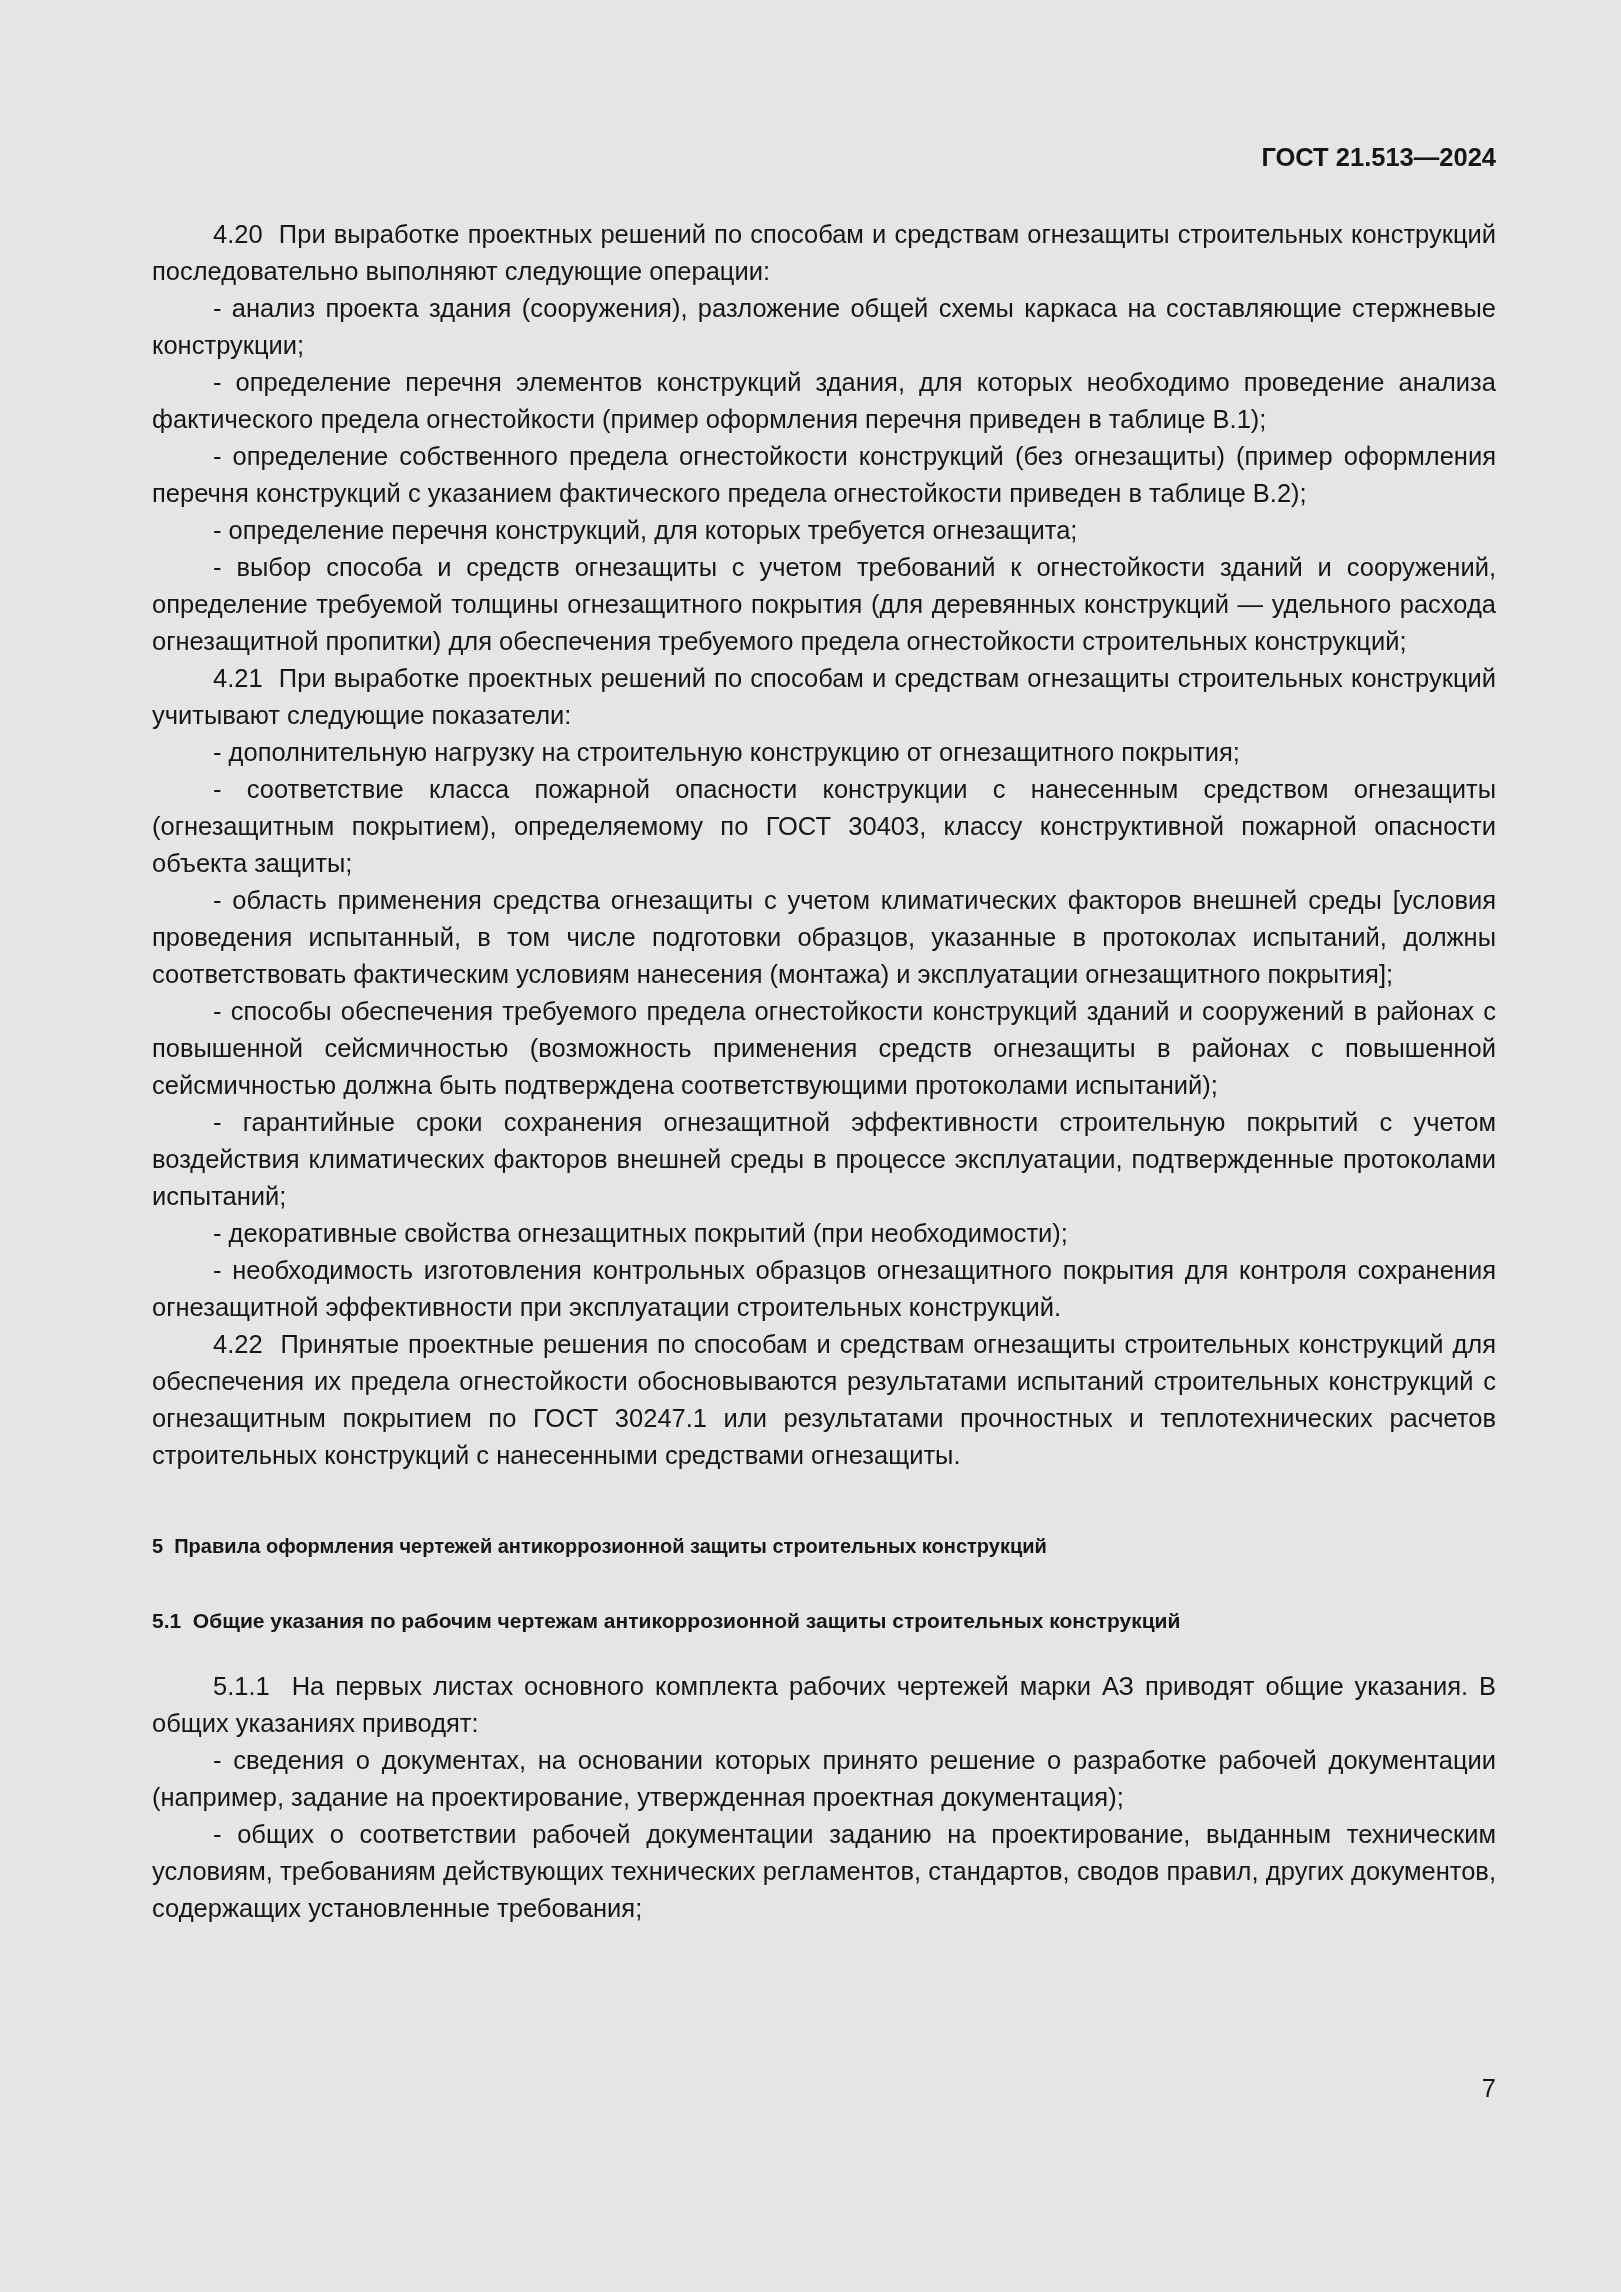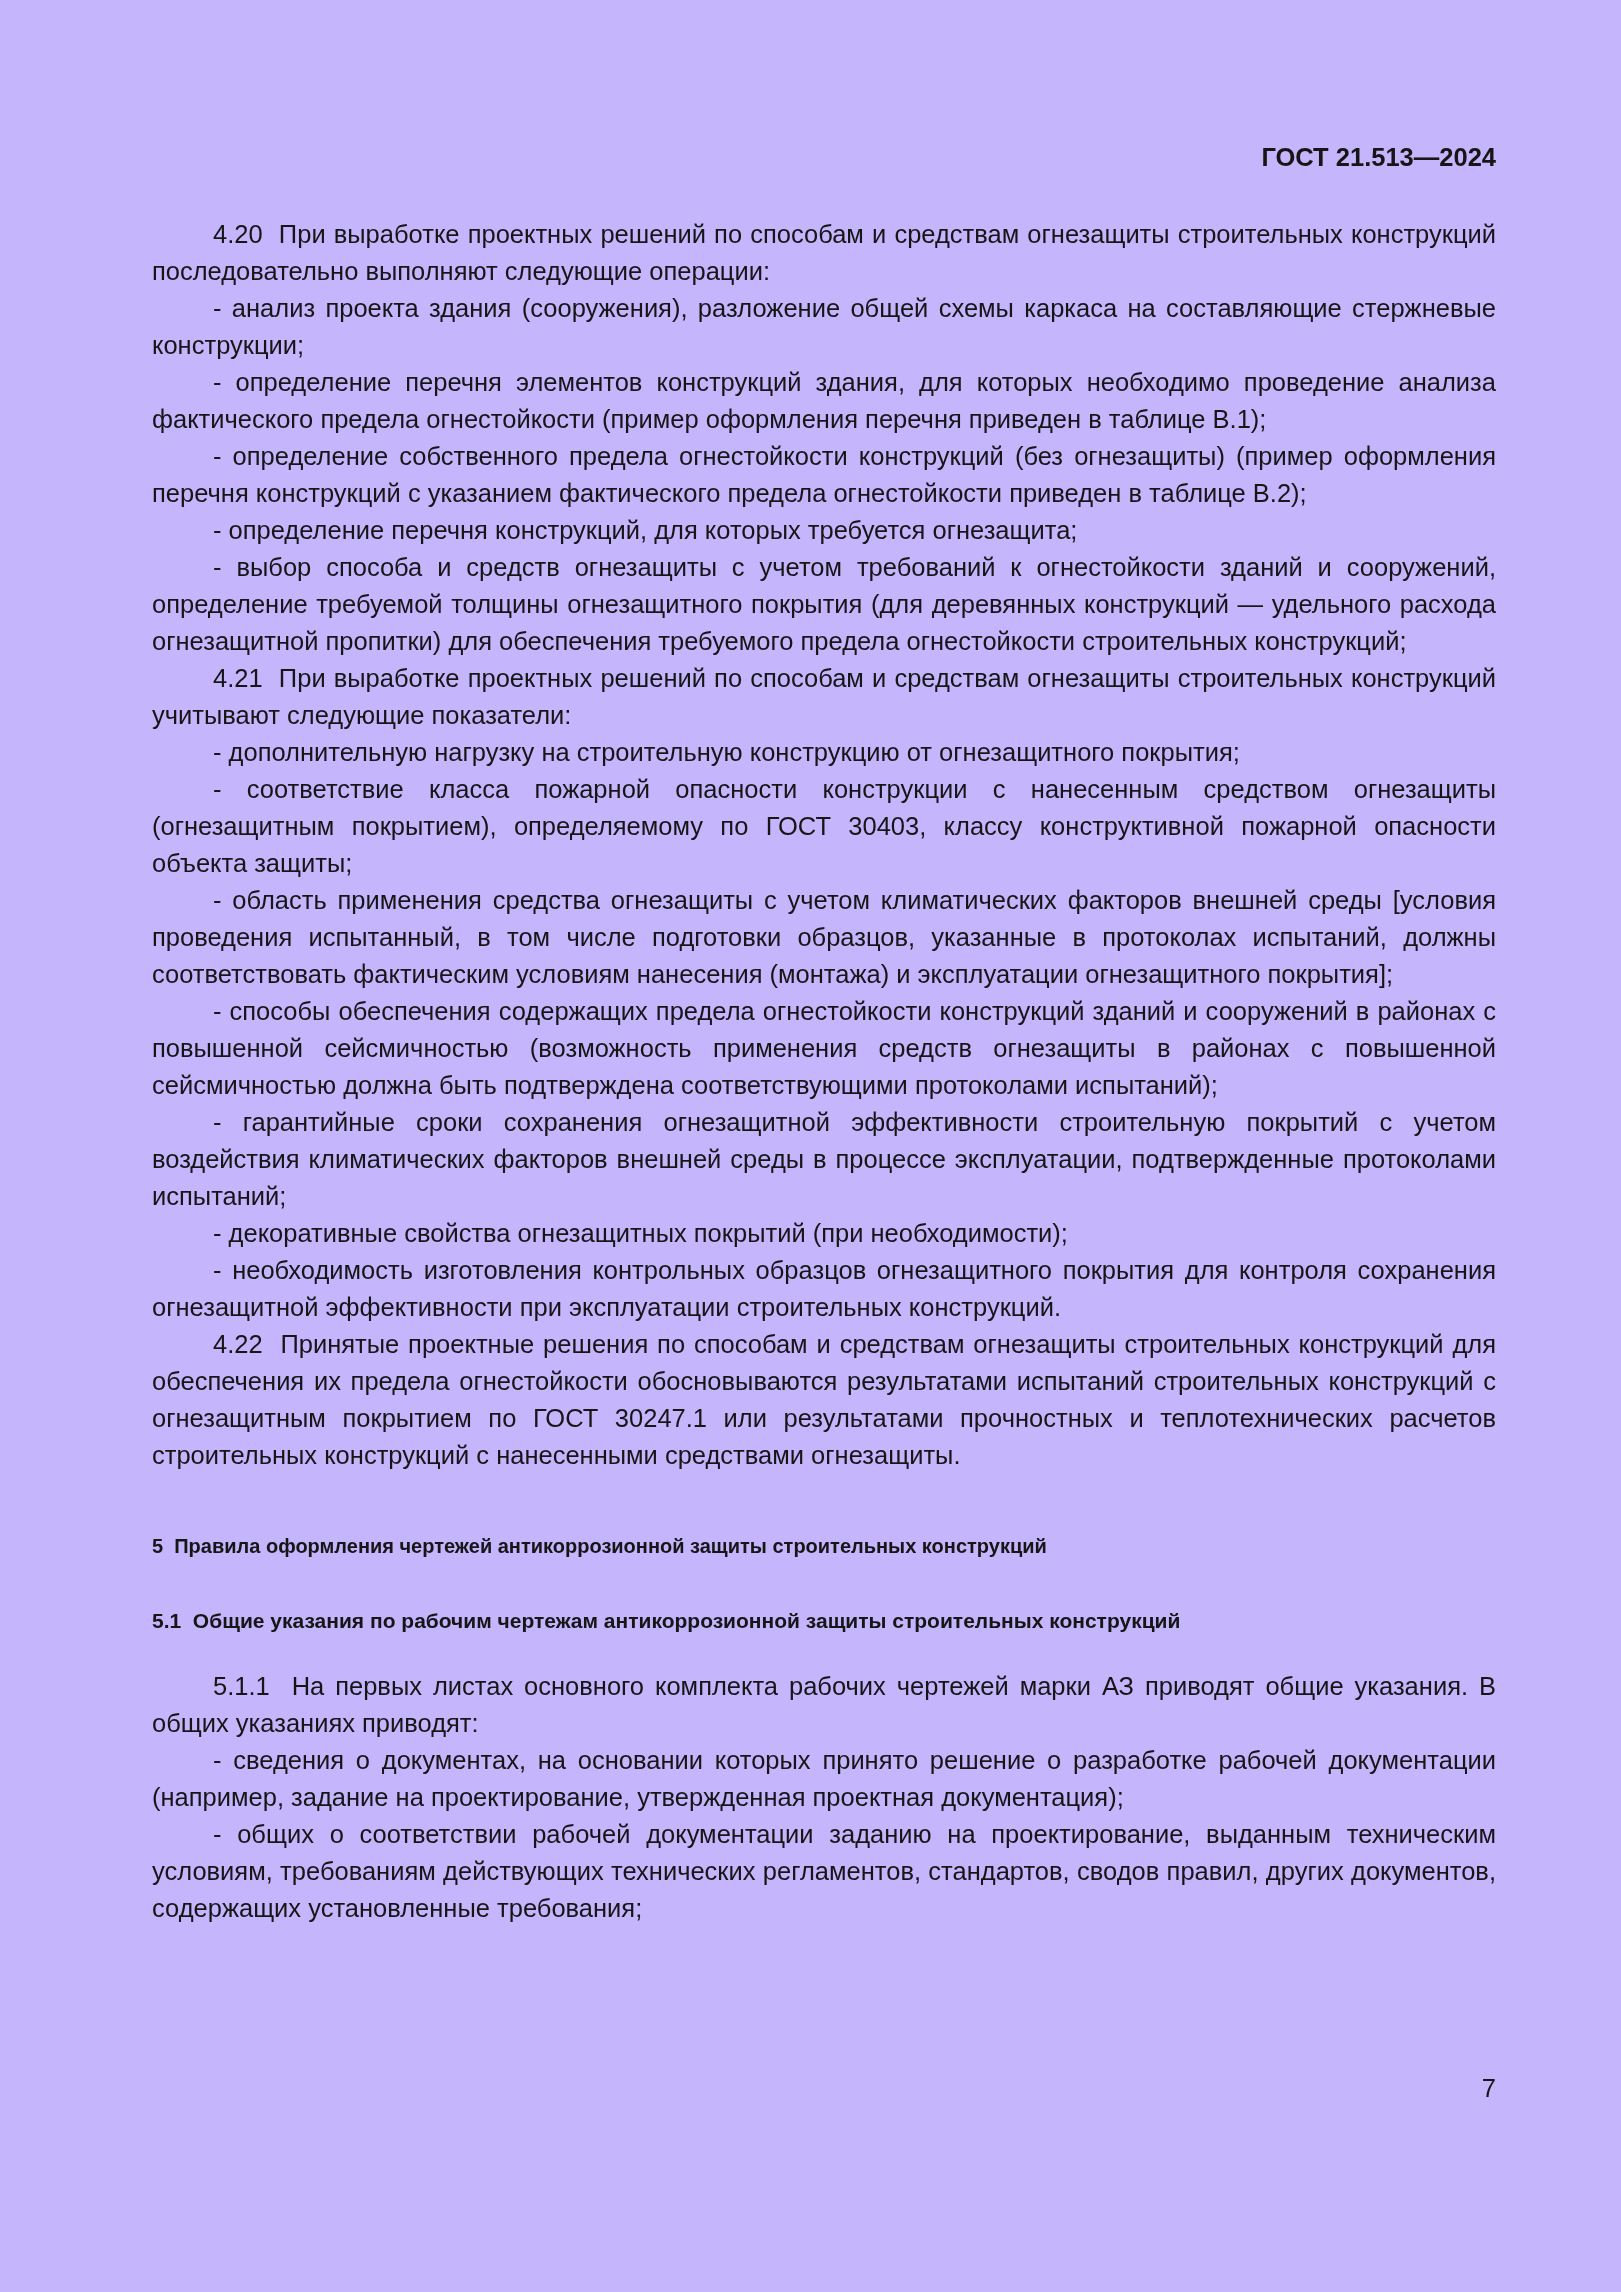--- a/index.html
+++ b/index.html
@@ -1,20 +1,20 @@
 <!DOCTYPE html>
 <html lang="ru"><head>
 <meta charset="utf-8">
 <style>
   html, body { margin: 0; padding: 0; background: #ffffff; }
   .page {
     position: relative;
     width: 1621px;
     height: 2293px;
-    background: #c4b5fd;
+    background: #e5e5e5;
     color: #161616;
     font-family: "Liberation Sans", sans-serif;
     overflow: hidden;
   }
   .header {
     position: absolute;
     top: 143px;
     left: 152px;
     right: 125px;
     text-align: right;
@@ -70,21 +70,21 @@
     <p class="para">4.20&nbsp; При выработке проектных решений по способам и средствам огнезащиты строительных конструкций последовательно выполняют следующие операции:</p>
     <p class="para">- анализ проекта здания (сооружения), разложение общей схемы каркаса на составляющие стержневые конструкции;</p>
     <p class="para">- определение перечня элементов конструкций здания, для которых необходимо проведение анализа фактического предела огнестойкости (пример оформления перечня приведен в таблице В.1);</p>
     <p class="para">- определение собственного предела огнестойкости конструкций (без огнезащиты) (пример оформления перечня конструкций с указанием фактического предела огнестойкости приведен в таблице В.2);</p>
     <p class="para">- определение перечня конструкций, для которых требуется огнезащита;</p>
     <p class="para">- выбор способа и средств огнезащиты с учетом требований к огнестойкости зданий и сооружений, определение требуемой толщины огнезащитного покрытия (для деревянных конструкций — удельного расхода огнезащитной пропитки) для обеспечения требуемого предела огнестойкости строительных конструкций;</p>
     <p class="para">4.21&nbsp; При выработке проектных решений по способам и средствам огнезащиты строительных конструкций учитывают следующие показатели:</p>
     <p class="para">- дополнительную нагрузку на строительную конструкцию от огнезащитного покрытия;</p>
     <p class="para">- соответствие класса пожарной опасности конструкции с нанесенным средством огнезащиты (огнезащитным покрытием), определяемому по ГОСТ 30403, классу конструктивной пожарной опасности объекта защиты;</p>
     <p class="para">- область применения средства огнезащиты с учетом климатических факторов внешней среды [условия проведения испытанный, в том числе подготовки образцов, указанные в протоколах испытаний, должны соответствовать фактическим условиям нанесения (монтажа) и эксплуатации огнезащитного покрытия];</p>
-    <p class="para">- способы обеспечения содержащих предела огнестойкости конструкций зданий и сооружений в районах с повышенной сейсмичностью (возможность применения средств огнезащиты в районах с повышенной сейсмичностью должна быть подтверждена соответствующими протоколами испытаний);</p>
+    <p class="para">- способы обеспечения требуемого предела огнестойкости конструкций зданий и сооружений в районах с повышенной сейсмичностью (возможность применения средств огнезащиты в районах с повышенной сейсмичностью должна быть подтверждена соответствующими протоколами испытаний);</p>
     <p class="para">- гарантийные сроки сохранения огнезащитной эффективности строительную покрытий с учетом воздействия климатических факторов внешней среды в процессе эксплуатации, подтвержденные протоколами испытаний;</p>
     <p class="para">- декоративные свойства огнезащитных покрытий (при необходимости);</p>
     <p class="para">- необходимость изготовления контрольных образцов огнезащитного покрытия для контроля сохранения огнезащитной эффективности при эксплуатации строительных конструкций.</p>
     <p class="para">4.22&nbsp; Принятые проектные решения по способам и средствам огнезащиты строительных конструкций для обеспечения их предела огнестойкости обосновываются результатами испытаний строительных конструкций с огнезащитным покрытием по ГОСТ 30247.1 или результатами прочностных и теплотехнических расчетов строительных конструкций с нанесенными средствами огнезащиты.</p>
     <h2 class="h-section">5&nbsp; Правила оформления чертежей антикоррозионной защиты строительных конструкций</h2>
     <h3 class="h-sub">5.1&nbsp; Общие указания по рабочим чертежам антикоррозионной защиты строительных конструкций</h3>
     <p class="para">5.1.1&nbsp; На первых листах основного комплекта рабочих чертежей марки АЗ приводят общие указания. В общих указаниях приводят:</p>
     <p class="para">- сведения о документах, на основании которых принято решение о разработке рабочей документации (например, задание на проектирование, утвержденная проектная документация);</p>
     <p class="para">- общих о соответствии рабочей документации заданию на проектирование, выданным техническим условиям, требованиям действующих технических регламентов, стандартов, сводов правил, других документов, содержащих установленные требования;</p>
   </div>

